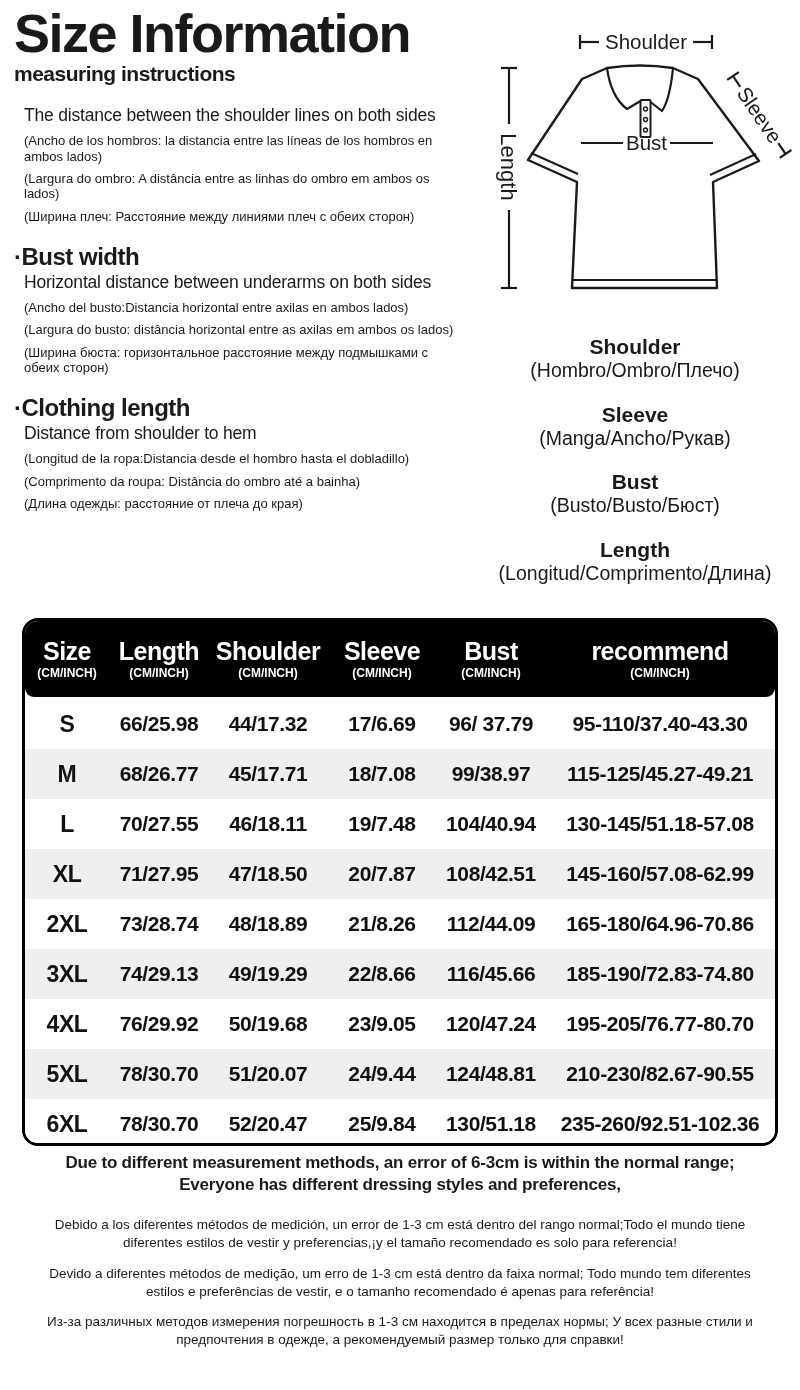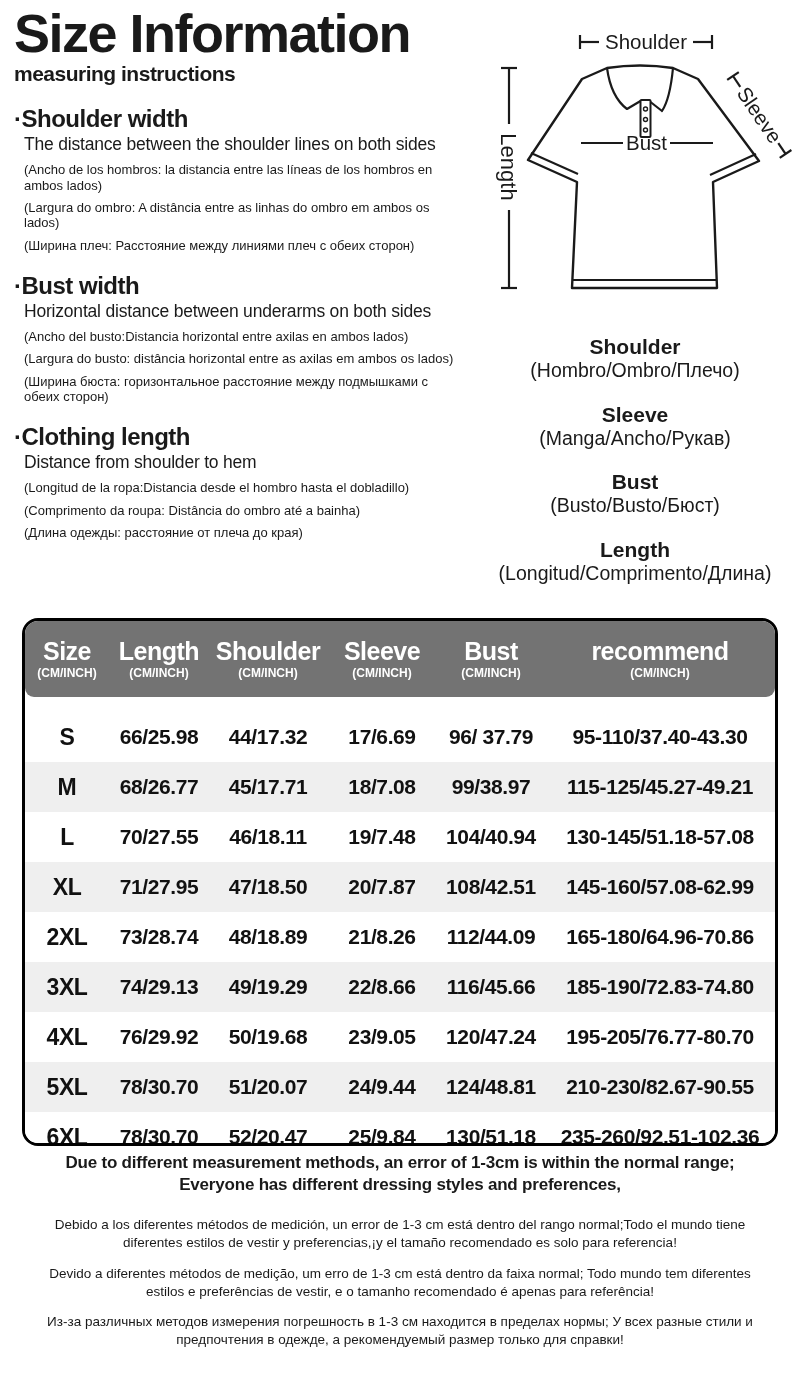--- a/index.html
+++ b/index.html
@@ -27,22 +27,22 @@
   .legend { width:330px; text-align:center; margin-top:20px; }
   .legend-item { margin-bottom:19px; }
   .legend-name { font-size:21px; font-weight:700; line-height:1.2; }
   .legend-trans { font-size:19.5px; line-height:1.2; }
   
   .size-table {
     position:absolute; left:22px; top:618px; width:756px; height:528px;
     border:3px solid #000; border-radius:16px; overflow:hidden; background:#fff;
   }
   .thead {
-    display:flex; height:76px; background:#737373; color:#fff;
-    border-radius:0 0 9px 9px; margin-bottom:15px;
+    display:flex; height:76px; background:#000000; color:#fff;
+    border-radius:0 0 9px 9px; margin-bottom:2px;
     align-items:center;
   }
   .th { display:flex; flex-direction:column; align-items:center; justify-content:center; }
   .th-label { font-size:25px; font-weight:700; letter-spacing:-0.5px; line-height:1.1; }
   .th-unit { font-size:12px; font-weight:700; line-height:1.2; }
   .trow { display:flex; height:50px; align-items:center; background:#fff; }
   .trow.alt { background:#efefef; }
   .td { font-size:21px; font-weight:700; text-align:center; white-space:nowrap; letter-spacing:-0.4px; color:#111; }
   .c0 { width:84px; }  .c1 { width:100px; } .c2 { width:118px; }
   .c3 { width:110px; } .c4 { width:108px; } .c5 { width:230px; }
@@ -55,21 +55,20 @@
 </style>
 </head>
 <body>
 
 <div class="top">
   <div class="left-col">
     <div class="page-title">Size Information</div>
     <div class="page-subtitle">measuring instructions</div>
 
     <div class="section">
-      <div class="section-title"><span class="bullet">·</span><span>Shoulder width</span></div>
       <div class="section-desc">The distance between the shoulder lines on both sides</div>
       <div class="section-trans">
         <p>(Ancho de los hombros: la distancia entre las líneas de los hombros en ambos lados)</p>
         <p>(Largura do ombro: A distância entre as linhas do ombro em ambos os lados)</p>
         <p>(Ширина плеч: Расстояние между линиями плеч с обеих сторон)</p>
       </div>
     </div>
 
     <div class="section">
       <div class="section-title"><span class="bullet">·</span><span>Bust width</span></div>
@@ -257,19 +256,19 @@
     <div class="td c1">78/30.70</div>
     <div class="td c2">52/20.47</div>
     <div class="td c3">25/9.84</div>
     <div class="td c4">130/51.18</div>
     <div class="td c5">235-260/92.51-102.36</div>
   </div>
 </div>
 
 <div class="footer">
   <div class="footer-en">
-    <div>Due to different measurement methods, an error of 1-3cm is within the normal range;</div>
+    <div>Due to different measurement methods, an error of 6-3cm is within the normal range;</div>
     <div>Everyone has different dressing styles and preferences,</div>
   </div>
   <p class="footer-note">Debido a los diferentes métodos de medición, un error de 1-3 cm está dentro del rango normal;Todo el mundo tiene diferentes estilos de vestir y preferencias,¡y el tamaño recomendado es solo para referencia!</p>
   <p class="footer-note">Devido a diferentes métodos de medição, um erro de 1-3 cm está dentro da faixa normal; Todo mundo tem diferentes estilos e preferências de vestir, e o tamanho recomendado é apenas para referência!</p>
   <p class="footer-note">Из-за различных методов измерения погрешность в 1-3 см находится в пределах нормы; У всех разные стили и предпочтения в одежде, а рекомендуемый размер только для справки!</p>
 </div>
 
 </body></html>

